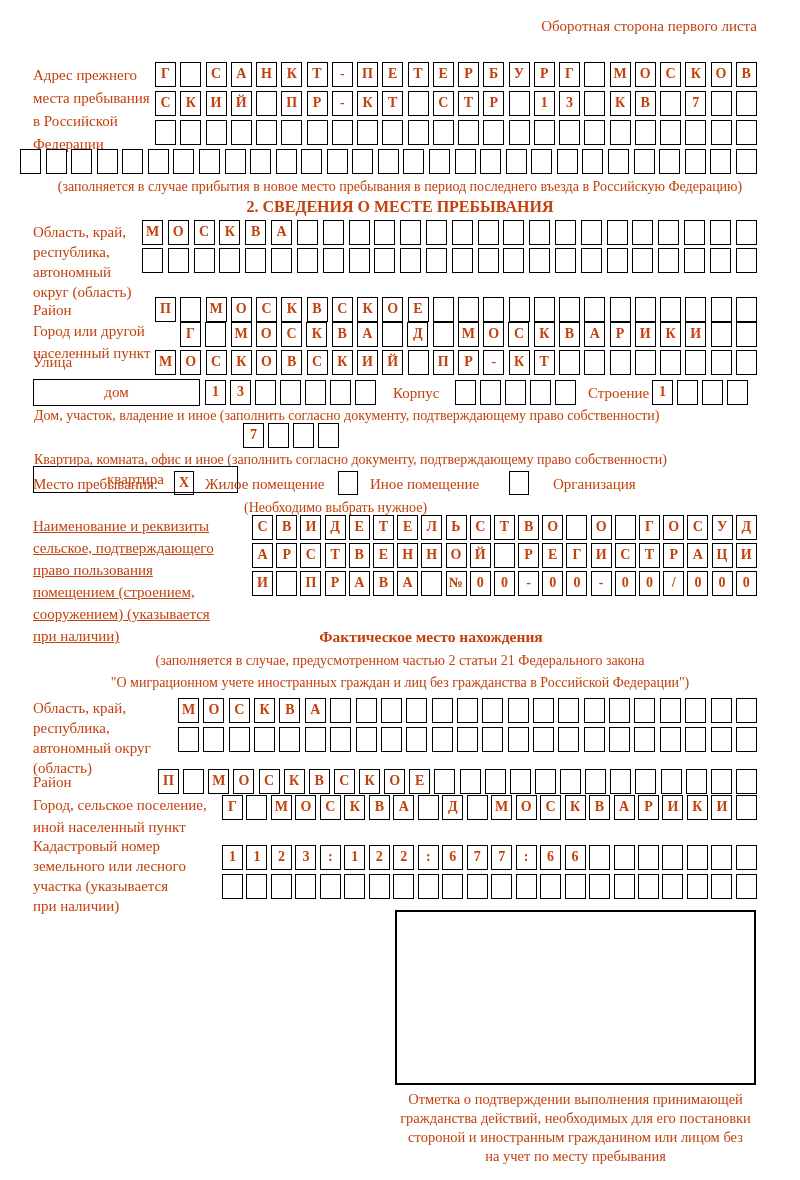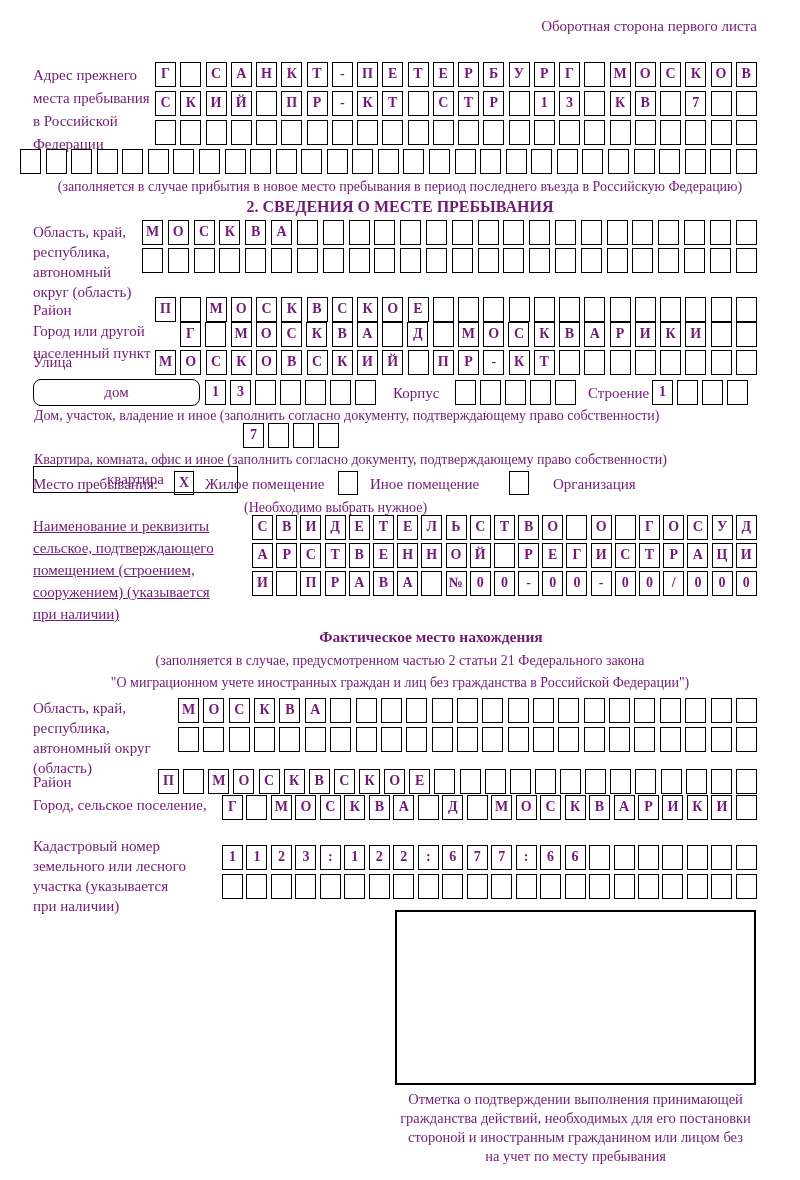--- a/index.html
+++ b/index.html
@@ -1,18 +1,18 @@
 <!DOCTYPE html>
 <html><head>
 <meta charset="utf-8">
 <style>
   html,body { margin:0; padding:0; background:#ffffff; }
   .page {
     position:relative; width:800px; height:1180px; margin:0 auto;
-    background:#ffffff; color:#701a75;
+    background:#ffffff; color:#c2410c;
     font-family:"Liberation Serif", serif; overflow:hidden;
   }
   .note-right { position:absolute; font-size:15px; }
   .lbl { position:absolute; font-size:15px; line-height:20px; white-space:nowrap; }
   .cap { position:absolute; font-size:14px; white-space:nowrap; }
   .cap-center { position:absolute; left:0; width:800px; text-align:center; font-size:14px; }
   .title { position:absolute; left:0; width:800px; text-align:center; font-weight:bold; font-size:16px; }
   .boxrow { position:absolute; display:flex; justify-content:space-between; }
   .boxgroup { position:absolute; display:flex; gap:4px; }
   .cbox {
@@ -297,21 +297,21 @@
       <span class="cbox"></span>
       <span class="cbox"></span>
       <span class="cbox"></span>
       <span class="cbox"></span>
       <span class="cbox"></span>
       <span class="cbox"></span>
       <span class="cbox"></span>
       <span class="cbox"></span>
     </div>
 
-  <div class="widebox" style="left:33px; top:379px; width:167px;border-radius:8px;">дом</div>
+  <div class="widebox" style="left:33px; top:379px; width:167px;">дом</div>
   <div class="boxgroup" style="left:205px; top:380px;">
       <span class="cbox">1</span>
       <span class="cbox">3</span>
       <span class="cbox"></span>
       <span class="cbox"></span>
       <span class="cbox"></span>
       <span class="cbox"></span>
       <span class="cbox"></span>
     </div>
   <div class="lbl" style="left:393px; top:383px;">Корпус</div>
@@ -345,20 +345,21 @@
   <div class="lbl" style="left:205px; top:474px;">Жилое помещение</div>
   <div class="chk" style="left:338px; top:471px;"></div>
   <div class="lbl" style="left:370px; top:474px;">Иное помещение</div>
   <div class="chk" style="left:509px; top:471px;"></div>
   <div class="lbl" style="left:553px; top:474px;">Организация</div>
   <div class="cap" style="left:244px; top:500px;">(Необходимо выбрать нужное)</div>
 
   <div class="lbl" style="left:33px; top:515px; line-height:22px;text-decoration:underline;">
     <div>Наименование и реквизиты</div>
     <div>сельское, подтверждающего</div>
+    <div>право пользования</div>
     <div>помещением (строением,</div>
     <div>сооружением) (указывается</div>
     <div>при наличии)</div>
   </div>
   <div class="boxrow" style="left:252px; top:515px; width:505px;">
       <span class="cbox">С</span>
       <span class="cbox">В</span>
       <span class="cbox">И</span>
       <span class="cbox">Д</span>
       <span class="cbox">Е</span>
@@ -510,20 +511,21 @@
       <span class="cbox"></span>
       <span class="cbox"></span>
       <span class="cbox"></span>
       <span class="cbox"></span>
       <span class="cbox"></span>
       <span class="cbox"></span>
     </div>
 
   <div class="lbl" style="left:33px; top:794px; line-height:22px;">
     <div>Город, сельское поселение,</div>
+    <div>иной населенный пункт</div>
   </div>
   <div class="boxrow" style="left:222px; top:795px; width:535px;">
       <span class="cbox">Г</span>
       <span class="cbox"></span>
       <span class="cbox">М</span>
       <span class="cbox">О</span>
       <span class="cbox">С</span>
       <span class="cbox">К</span>
       <span class="cbox">В</span>
       <span class="cbox">А</span>

